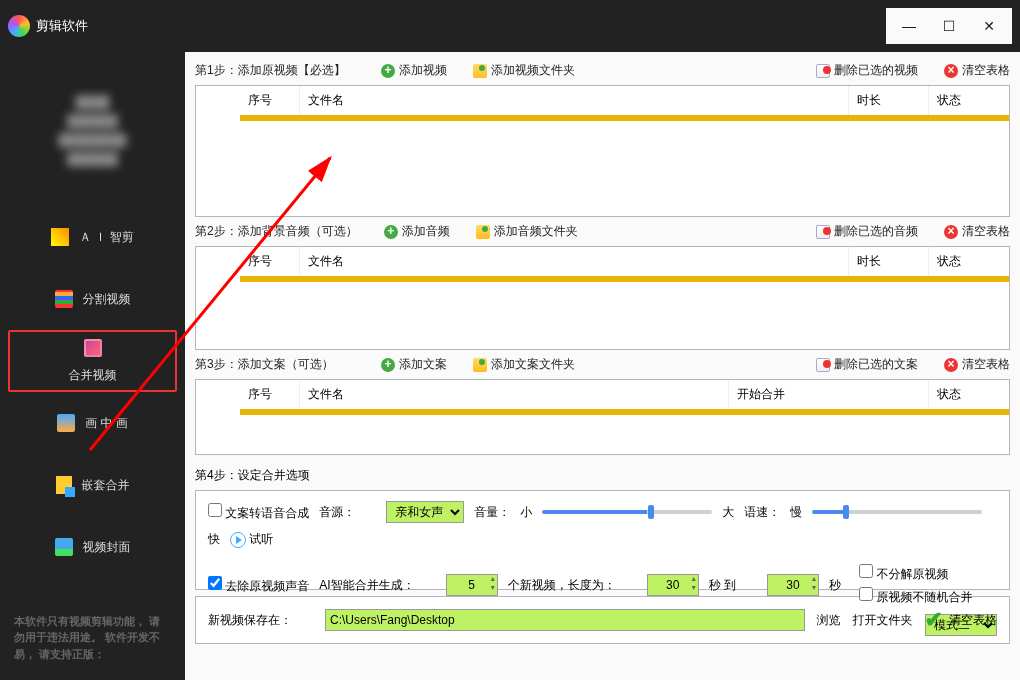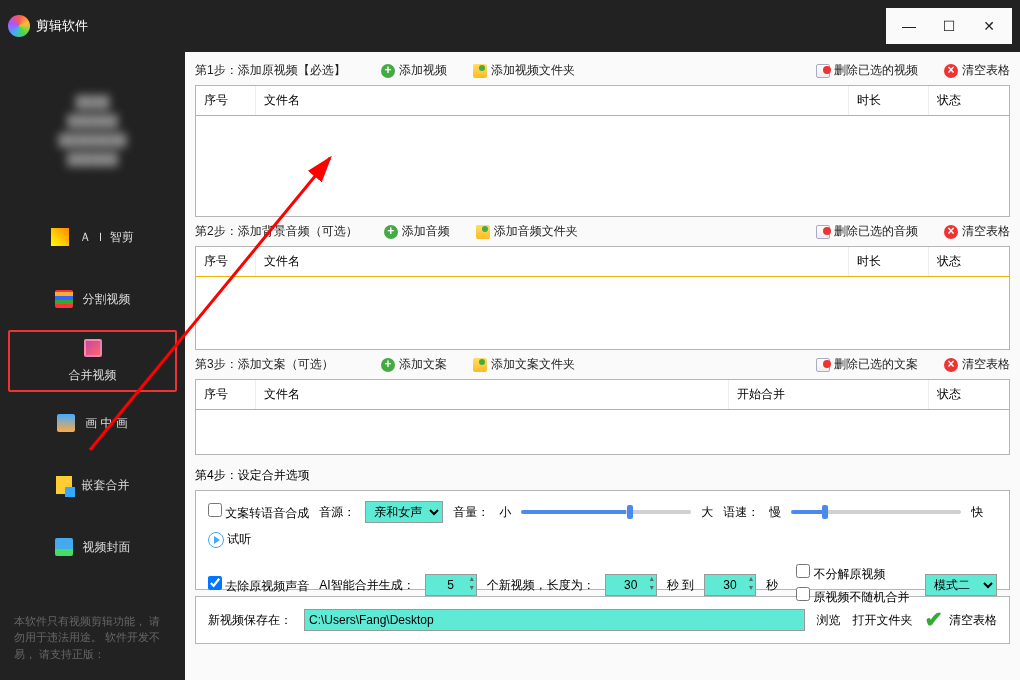--- a/index.html
+++ b/index.html
@@ -16,48 +16,48 @@
 .sb-item { height: 62px; display: flex; align-items: center; justify-content: center; gap: 10px; font-size: 14px; cursor: pointer; position: relative; }
 .sb-item.active { border: 2px solid #e33; margin: 0 8px; border-radius: 2px; flex-direction: column; }
 .sb-icon { width: 18px; height: 18px; display: inline-block; }
 .sb-icon.ai { background: linear-gradient(45deg,#ff0,#f80); clip-path: polygon(50% 0,61% 35,98% 35,68% 57,79% 91,50% 70,21% 91,32% 57,2% 35,39% 35); }
 .sb-icon.split { background: repeating-linear-gradient(0deg,#f33 0 4px,#3a3 4px 8px,#36f 8px 12px,#fa3 12px 16px); border-radius: 2px; }
 .sb-icon.merge { background: linear-gradient(135deg,#c4a,#f66); border: 2px solid rgba(255,255,255,.3); border-radius: 2px; }
 .sb-icon.pip { background: linear-gradient(#4af,#fa4); border-radius: 2px; }
 .sb-icon.nest { background: #fc3; width: 16px; height: 18px; position: relative; }
 .sb-icon.nest::before { content:""; position:absolute; right:-3px; bottom:-3px; width:10px; height:10px; background:#3af; }
 .sb-icon.cover { background: linear-gradient(#4ae 60%,#4d6 60%); border-radius: 2px; }
-.sb-footer { margin-top: auto; font-size: 11px; color: #666; padding: 10px 14px 18px; line-height: 1.5; }
+.sb-footer { margin-top: auto; font-size: 11px; color: #666; padding: 10px 14px 18px; line-height: 1.5; font-weight: bold; }
 .main { flex: 1; background: #fafafa; padding: 10px 10px 8px 10px; display: flex; flex-direction: column; gap: 6px; overflow: hidden; }
 .step-bar { display: flex; align-items: center; gap: 26px; font-size: 12px; color: #222; }
 .step-bar .label { min-width: 160px; }
 .ico { width: 14px; height: 14px; display: inline-block; margin-right: 4px; vertical-align: -2px; }
 .ico-plus { background: radial-gradient(circle,#4a4 100%,#4a4); border-radius: 50%; position: relative; }
 .ico-plus::before { content:"+"; color:#fff; position:absolute; inset:0; text-align:center; line-height:13px; font-weight:bold; }
 .ico-folder { background: linear-gradient(#fd6,#fb2); border-radius: 2px; position: relative; }
 .ico-folder::after { content:""; position:absolute; left:6px; top:1px; width:6px; height:6px; background:#4a4; border-radius:50%; }
 .ico-minus { background: linear-gradient(#fff,#eee); border:1px solid #aac; border-radius:2px; position:relative; }
 .ico-minus::after { content:""; position:absolute; left:6px; top:1px; width:8px; height:8px; background:#e33; border-radius:50%; }
 .ico-x { background:#e33; border-radius:50%; position:relative; }
 .ico-x::before { content:"×"; color:#fff; position:absolute; inset:0; text-align:center; line-height:12px; font-weight:bold; }
 .ico-play { width:16px; height:16px; border:1px solid #4af; border-radius:50%; position:relative; }
 .ico-play::before { content:""; position:absolute; left:5px; top:3px; border-left:6px solid #4af; border-top:4px solid transparent; border-bottom:4px solid transparent; }
 .ico-check { font-size:22px; color:#3a3; font-weight:bold; }
 .act { cursor: pointer; display: inline-flex; align-items: center; }
 .act.del { margin-left: auto; }
 .table { border: 1px solid #b5b5b5; background: #fff; flex-shrink: 0; }
-.thead { display: flex; background: #fff; border-bottom: 1px solid #eab308; }
+.thead { display: flex; background: #fff; border-bottom: 6px solid #eab308; margin-left: 44px; }
 .th { padding: 6px 8px; border-right: 1px solid #eee; }
 .th:last-child { border-right: none; }
 .tbody { background: #fff; }
 .step4 { margin-top: 6px; }
 .s4-row { border: 1px solid #b5b5b5; background: #fff; margin-top: 6px; padding: 10px 12px; display: flex; align-items: center; flex-wrap: wrap; gap: 8px 10px; }
 .s4-row.tall { height: 100px; }
 input[type=checkbox] { width: 14px; height: 14px; }
-select, input[type=text], .spin { border: 1px solid #999; background: #5eead4; padding: 2px 4px; font-size: 12px; height: 22px; }
+select, input[type=text], .spin { border: 1px solid #999; background: #bef264; padding: 2px 4px; font-size: 12px; height: 22px; margin-left: 21px; }
 .spin { width: 52px; display:inline-flex; align-items:center; justify-content:center; position:relative; }
 .spin::after { content:"▴\A▾"; white-space:pre; position:absolute; right:2px; top:-1px; font-size:8px; line-height:9px; color:#666; }
 .slider { width: 170px; height: 4px; background: linear-gradient(to right,#4a8af0 62%,#d0d0d0 62%); border-radius: 2px; position: relative; display:inline-block; }
 .slider::after { content:""; position:absolute; left:62%; top:-5px; width:6px; height:14px; background:#4a8af0; border-radius:2px; }
 .slider.s2::after { left: 18%; } .slider.s2 { background: linear-gradient(to right,#4a8af0 18%,#d0d0d0 18%); }
 .path-row { display: flex; align-items: center; gap: 12px; border:1px solid #b5b5b5; background:#fff; margin-top:6px; padding: 10px 12px; }
 .path-input { flex:1; height: 24px; }
 .btn-start { display:flex; align-items:center; gap:6px; cursor:pointer; font-size:13px; }
 .arrow-svg { position: absolute; pointer-events: none; z-index: 50; }
 .colstk { display:flex; flex-direction:column; gap:4px; }

